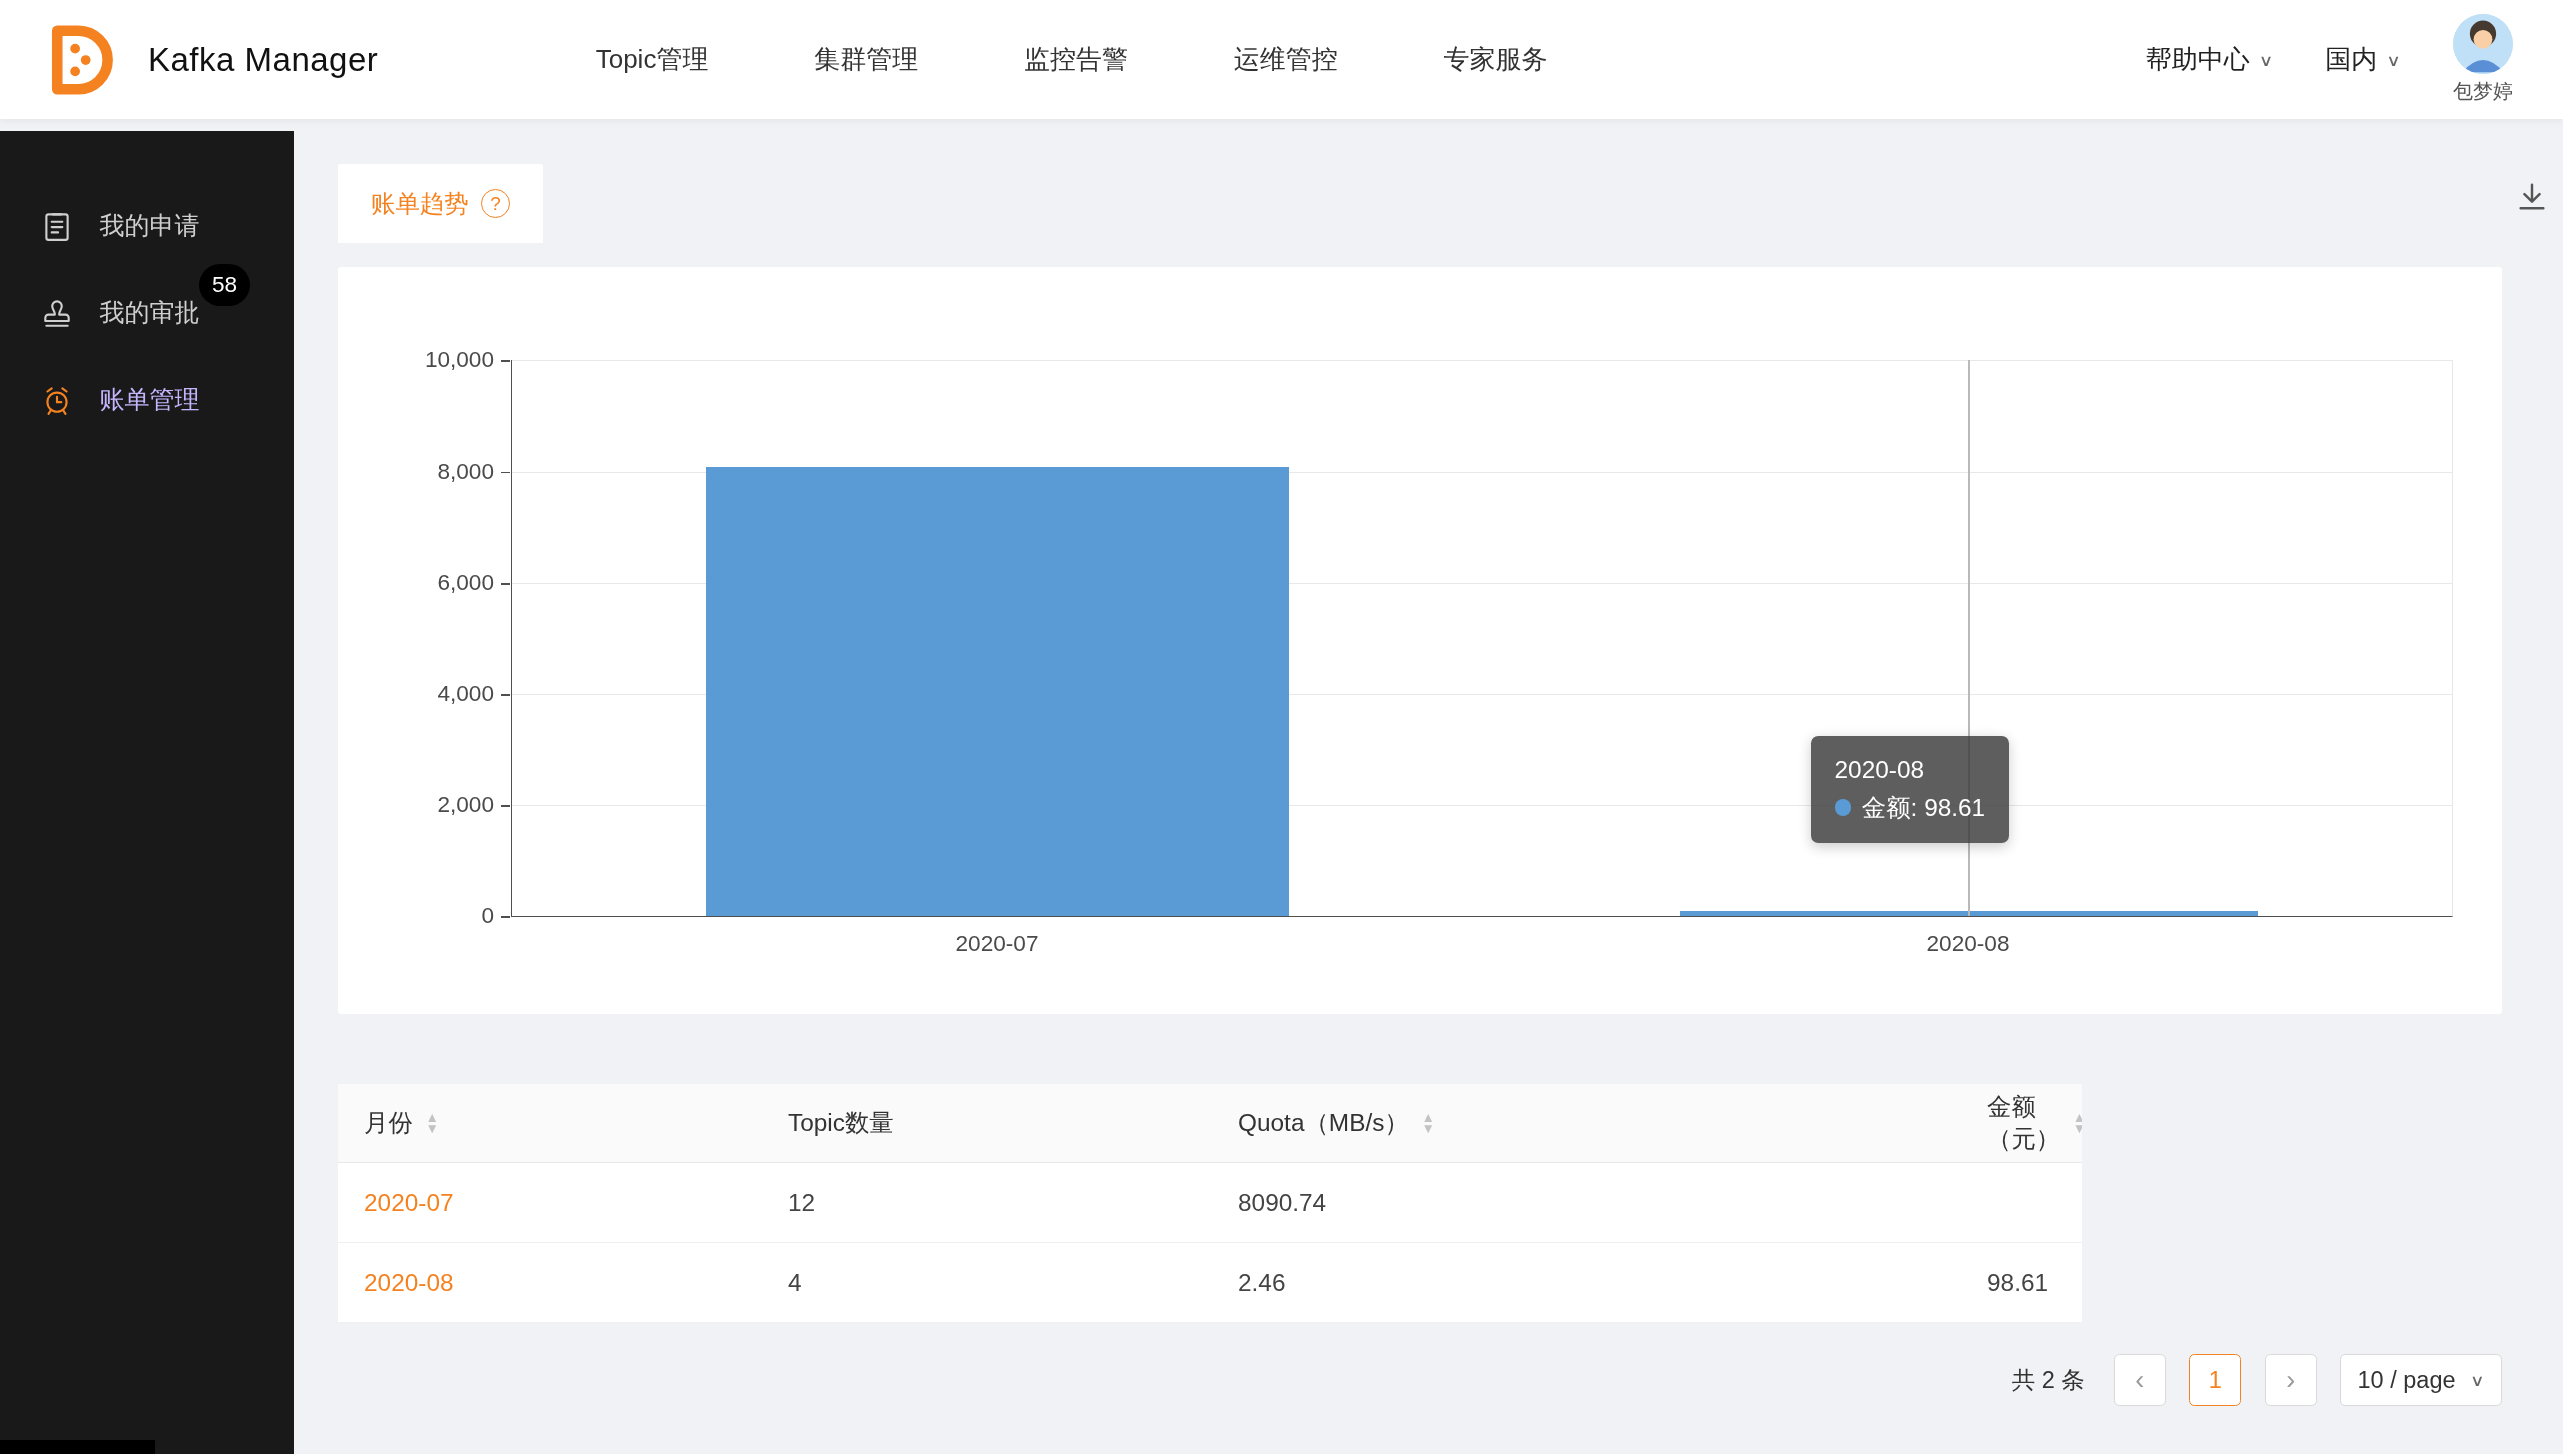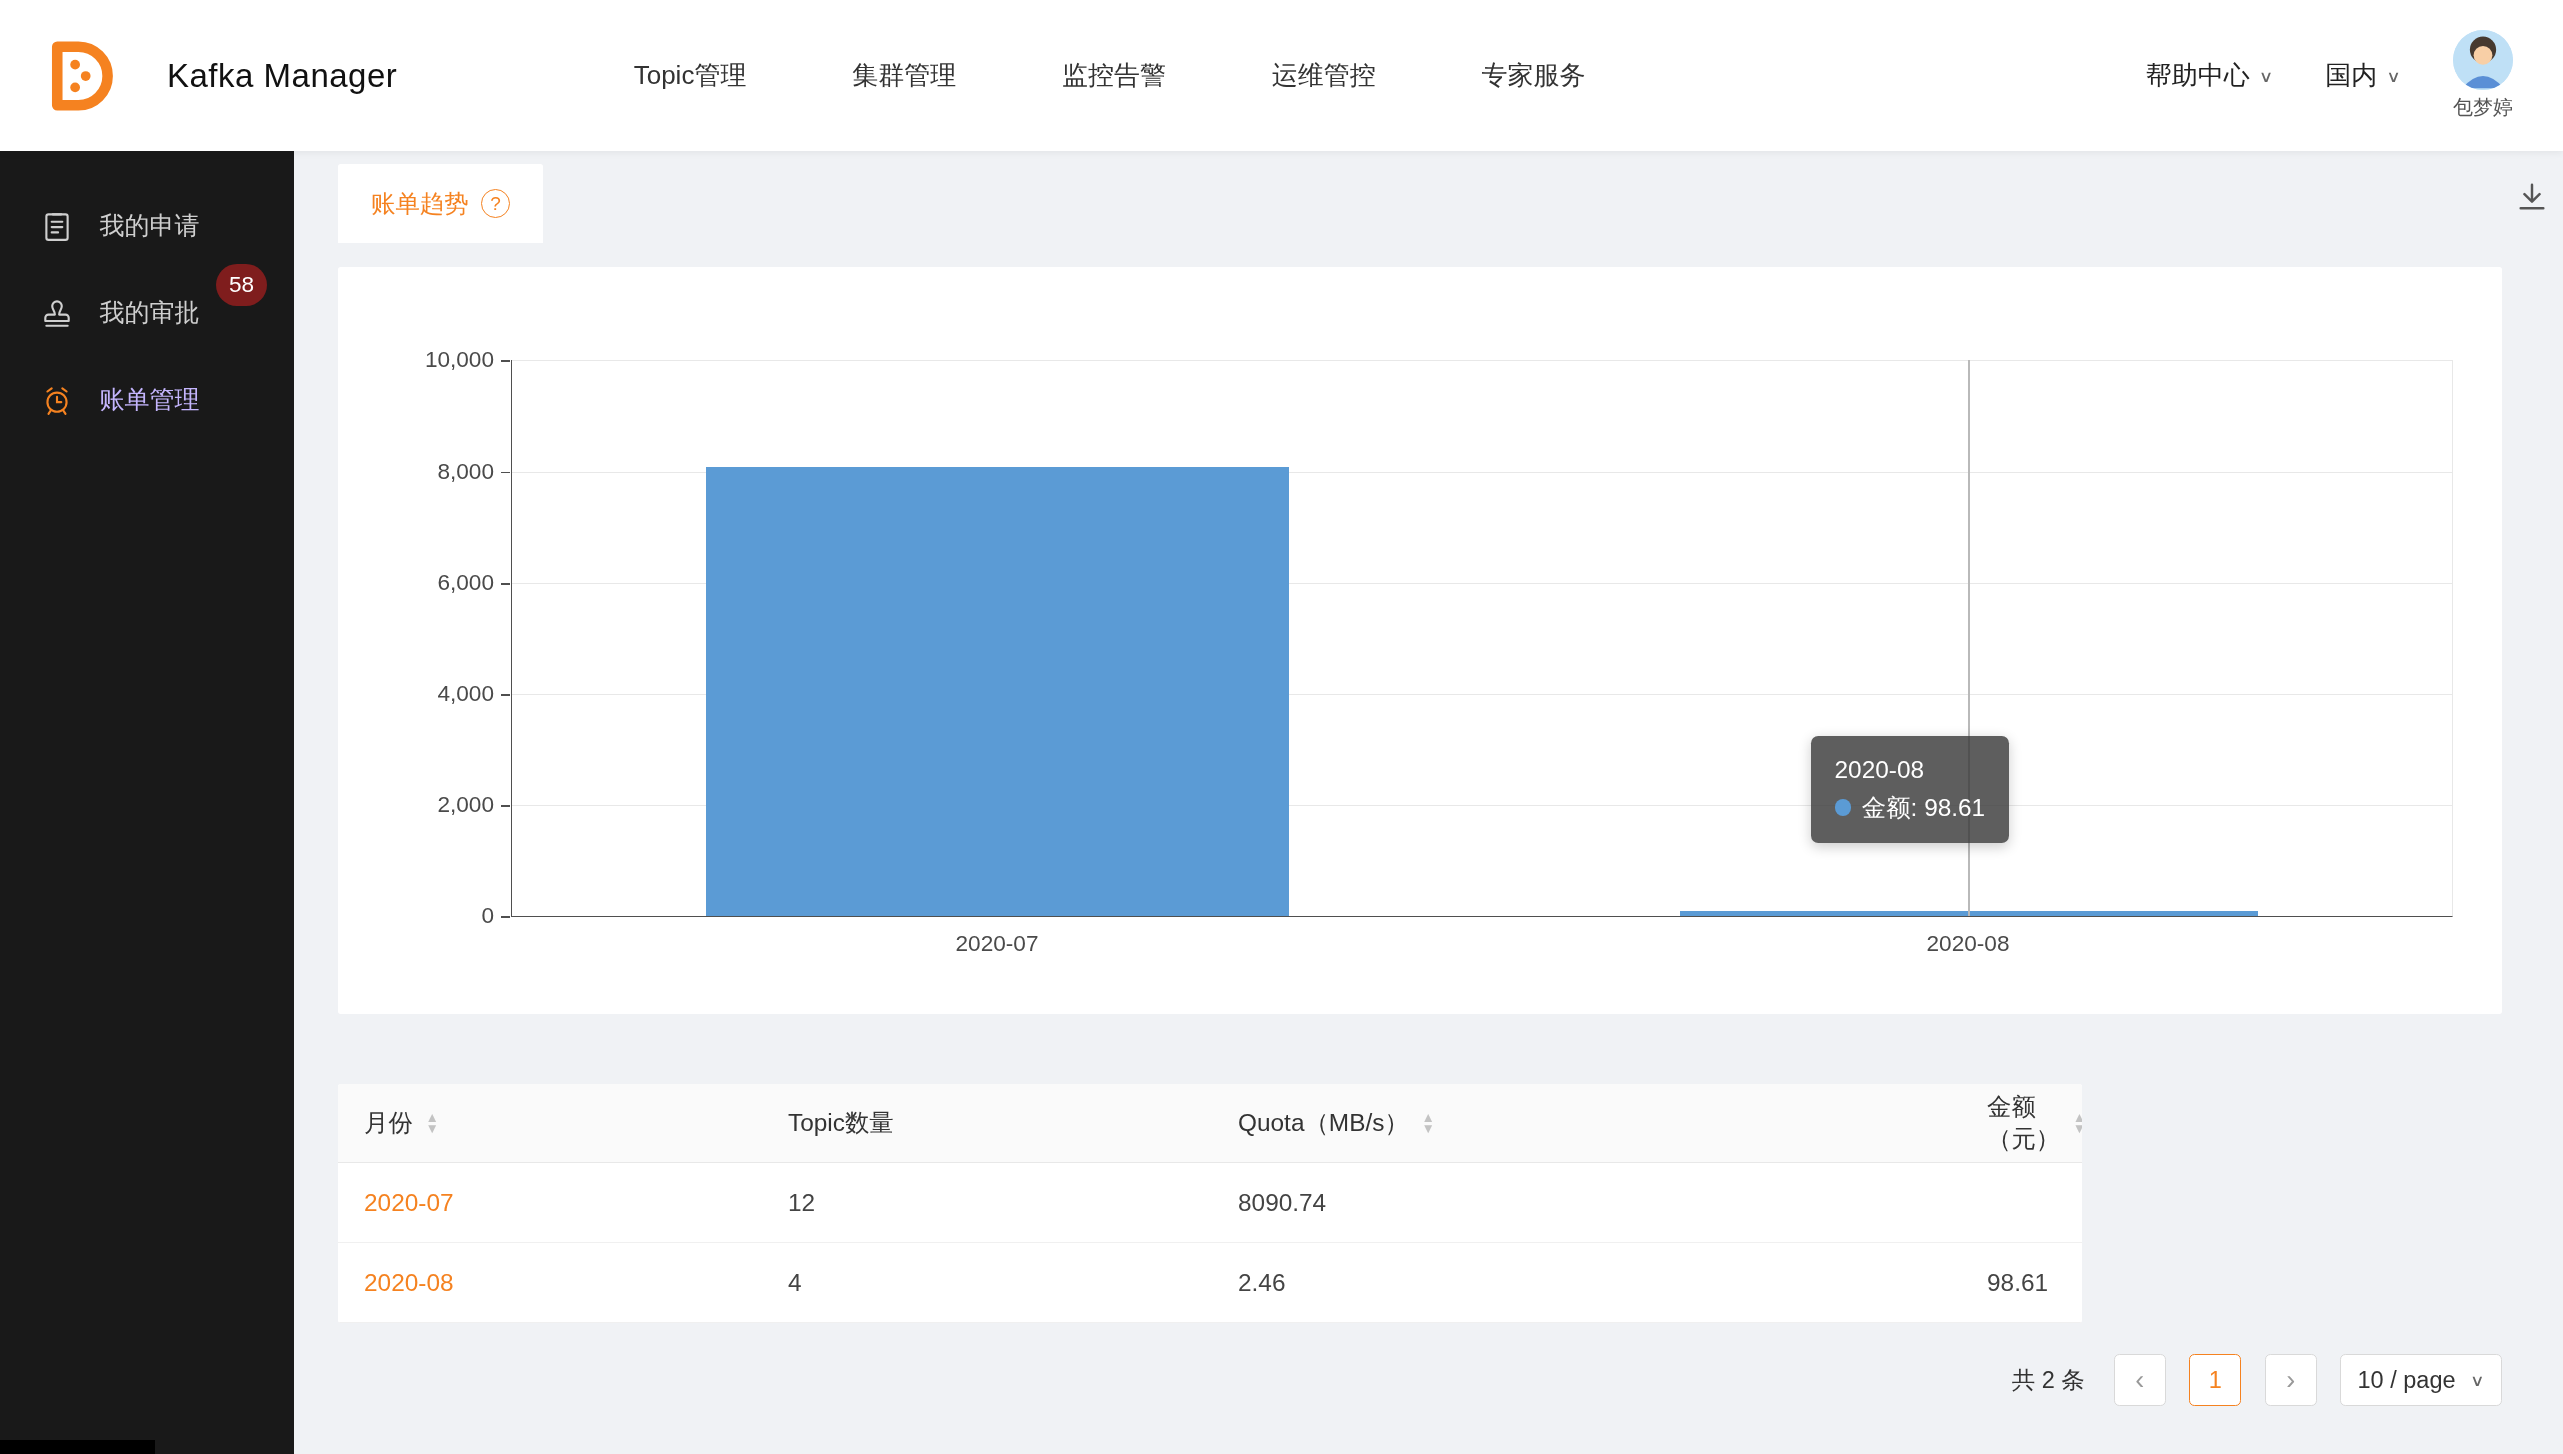--- a/index.html
+++ b/index.html
@@ -1,41 +1,41 @@
 <!DOCTYPE html>
 <html style="font-size:14.5px"><head>
 <meta charset="utf-8">
 <style>
   * { margin:0; padding:0; box-sizing:border-box; }
   html,body { width:2563px; height:1454px; overflow:hidden; }
   body { font-family:"Liberation Sans","DejaVu Sans",sans-serif; background:#f0f2f5; color:#333; }
 
   
-  .navbar { position:absolute; left:0; top:0; width:2563px; height:151px; background:#fff;
+  .navbar { position:absolute; left:0; top:0; width:2563px; height:119px; background:#fff;
             display:flex; align-items:center; padding:0 50px 0 41px; z-index:30;
-            box-shadow:0 1.8px 7.2px rgba(0,0,0,.06);gap:19px; }
+            box-shadow:0 1.8px 7.2px rgba(0,0,0,.06); }
   .logo { width:78px; height:78px; display:flex; align-items:center; justify-content:center; }
   .brand { font-size:33px; font-weight:500; color:#111; margin-left:29px; letter-spacing:0.5px; }
   .topnav { display:flex; gap:95px; margin-left:212px; }
   .topnav-item { font-size:26px; color:#333; cursor:pointer; padding:9px 5.4px; white-space:nowrap; }
   .nav-right { margin-left:auto; display:flex; align-items:center; gap:52px; }
   .nav-drop { display:flex; align-items:center; gap:9px; font-size:26px; color:#222; cursor:pointer; white-space:nowrap; }
   .caret { font-size:20px; color:#666; transform:scaleY(.8); display:inline-block; }
   .userbox { display:flex; flex-direction:column; align-items:center; gap:3.6px; cursor:pointer; }
   .avatar { width:60px; height:60px; border-radius:50%; overflow:hidden; background:#bfe0f6; }
   .username { font-size:20px; color:#555; }
 
   
   .sidebar { position:absolute; left:0; top:131px; bottom:0; width:294px; background:#191919; padding-top:51px; z-index:20; }
   .side-item { position:relative; height:87px; display:flex; align-items:center; gap:23.5px; padding-left:38px;
                font-size:25px; color:#cfcfcf; cursor:pointer; }
   .side-item .sicon { width:38px; height:38px; display:flex; align-items:center; justify-content:center; color:#cfcfcf; }
   .side-item.active { color:#c4b5fd; }
   .side-item.active .sicon { color:#F58220; }
-  .badge { position:absolute; top:-5.4px; left:216px; min-width:51px; height:42px; padding:0 11px; background:#7f1d1d;
+  .badge { position:absolute; top:-5.4px; left:199px; min-width:51px; height:42px; padding:0 11px; background:#000000;
            border-radius:22px; color:#fff; font-size:22.6px; display:flex; align-items:center; justify-content:center; }
   .sidebar-footer { position:absolute; left:0; bottom:0; width:155px; height:14.5px; background:#000; cursor:pointer; }
 
   
   .main { position:absolute; left:294px; top:131px; right:0; bottom:0; background:#f0f2f5; padding:33px 11px 0 44px;border-radius:25px; }
   .toolbar { width:2214px; display:flex; justify-content:space-between; align-items:flex-start; }
   .tab { height:79px; background:#fff; display:inline-flex; align-items:center; gap:12.6px; padding:0 33px;
          font-size:24.4px; color:#F58220; cursor:pointer; border-radius:2.7px 2.7px 0 0; }
   .qicon { width:29px; height:29px; border:1.8px solid #F58220; border-radius:50%; display:flex; align-items:center;
            justify-content:center; font-size:19px; color:#F58220; }

